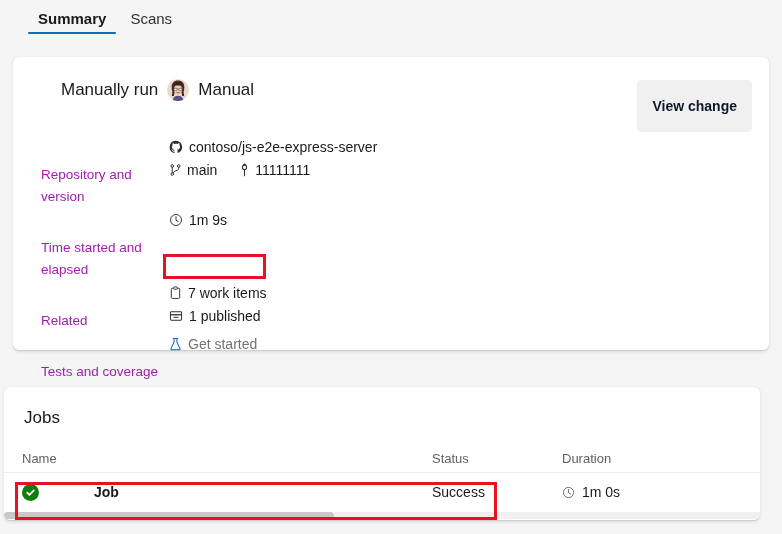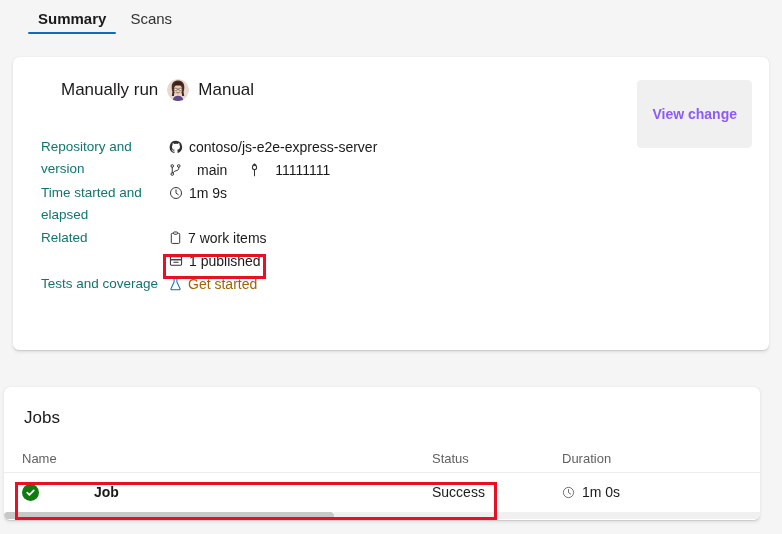--- a/index.html
+++ b/index.html
@@ -105,73 +105,74 @@
   .view-change-btn {
     position: absolute;
     right: 17px;
     top: 23px;
     background: #f0f0f0;
     border: 1px solid #f0f0f0;
     border-radius: 4px;
     font-family: "Liberation Sans", sans-serif;
     font-size: 14px;
     font-weight: bold;
-    color: #8b5cf6;
-    padding: 24px 14px;
+    color: #0f172a;
+    padding: 16px 14px;
     cursor: pointer;
     line-height: 18px;
   }
 
   
   .details {
     position: absolute;
     left: 28px;
     top: 78px;
     width: 600px;
   }
   .detail-row {
     display: flex;
     align-items: flex-start;
   }
   .detail-label {
     width: 128px;
     flex: 0 0 128px;
     font-size: 13.5px;
-    color: #0f766e;
+    color: #a21caf;
     line-height: 22px;
     padding-top: 1px;
+    margin-top: 28px;
   }
   .detail-value {
     flex: 1 1 auto;
     font-size: 14px;
     color: #1b1a19;
     line-height: 22px;
   }
   .vline {
     display: flex;
     align-items: center;
     gap: 6px;
     line-height: 22px;
     min-height: 23px;
   }
-  .vline.tight { gap: 15px; }
+  .vline.tight { gap: 5px; }
   .inline-group {
     display: flex;
     align-items: center;
     gap: 22px;
   }
   .icon {
     display: inline-flex;
     align-items: center;
     justify-content: center;
     flex: 0 0 auto;
     color: #323130;
   }
   .link {
-    color: #a16207;
+    color: #737373;
     text-decoration: none;
     cursor: pointer;
   }
   .link-icon { color: #0f6cbd; }
 
   
   .redbox {
     position: absolute;
     border: 3px solid #e81123;
     box-sizing: border-box;

